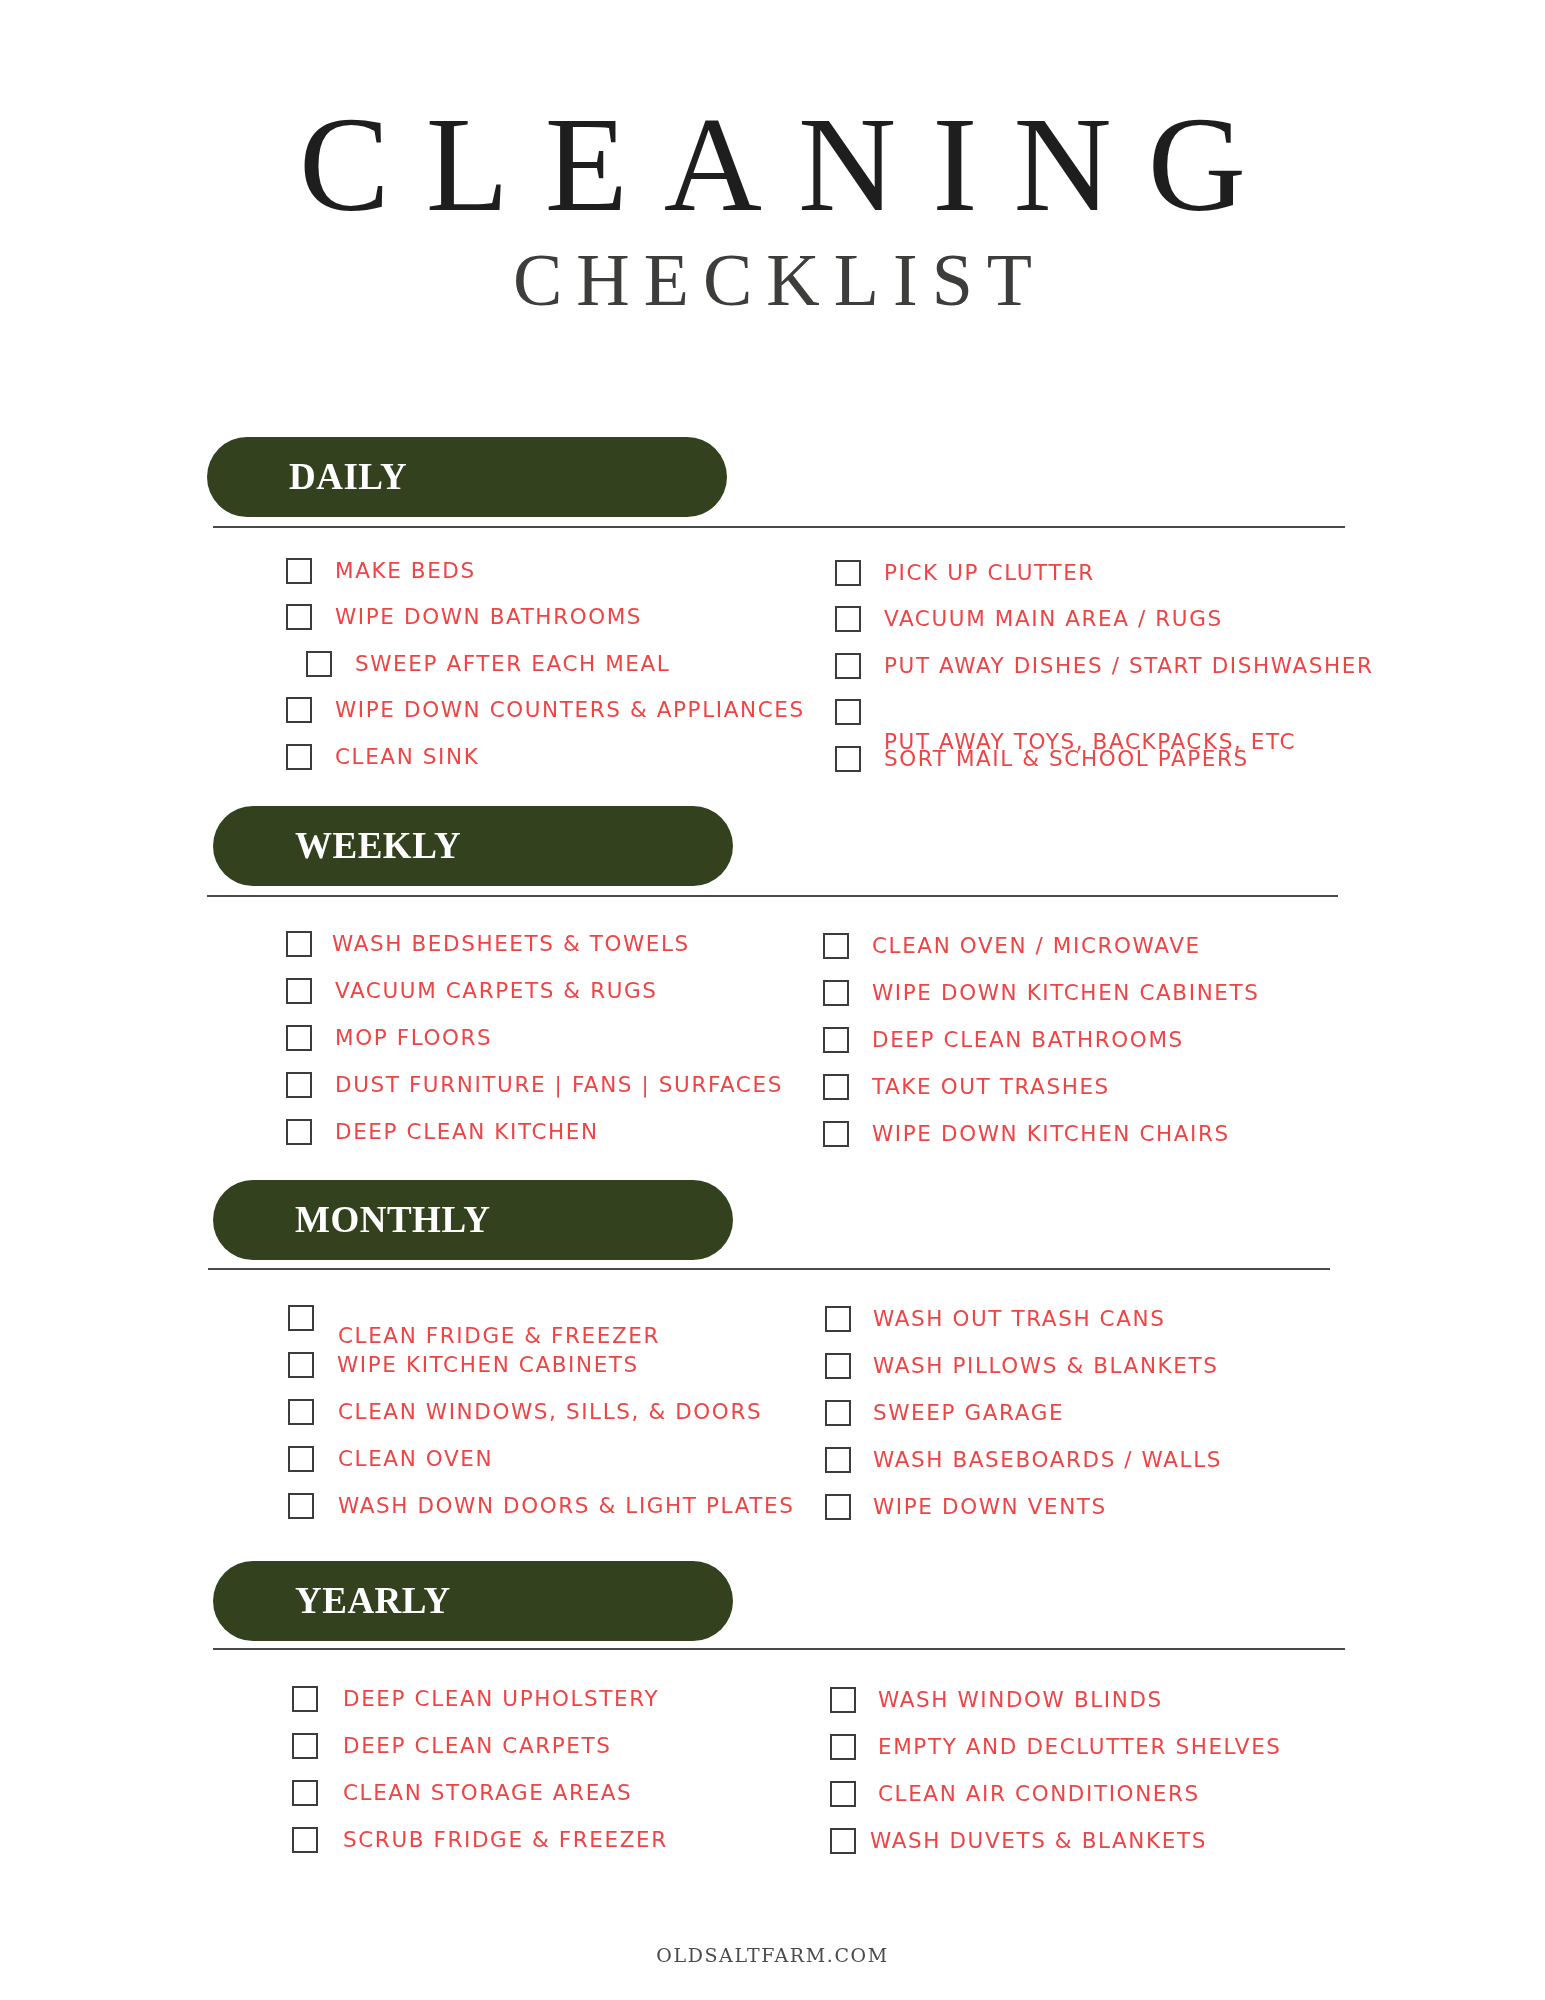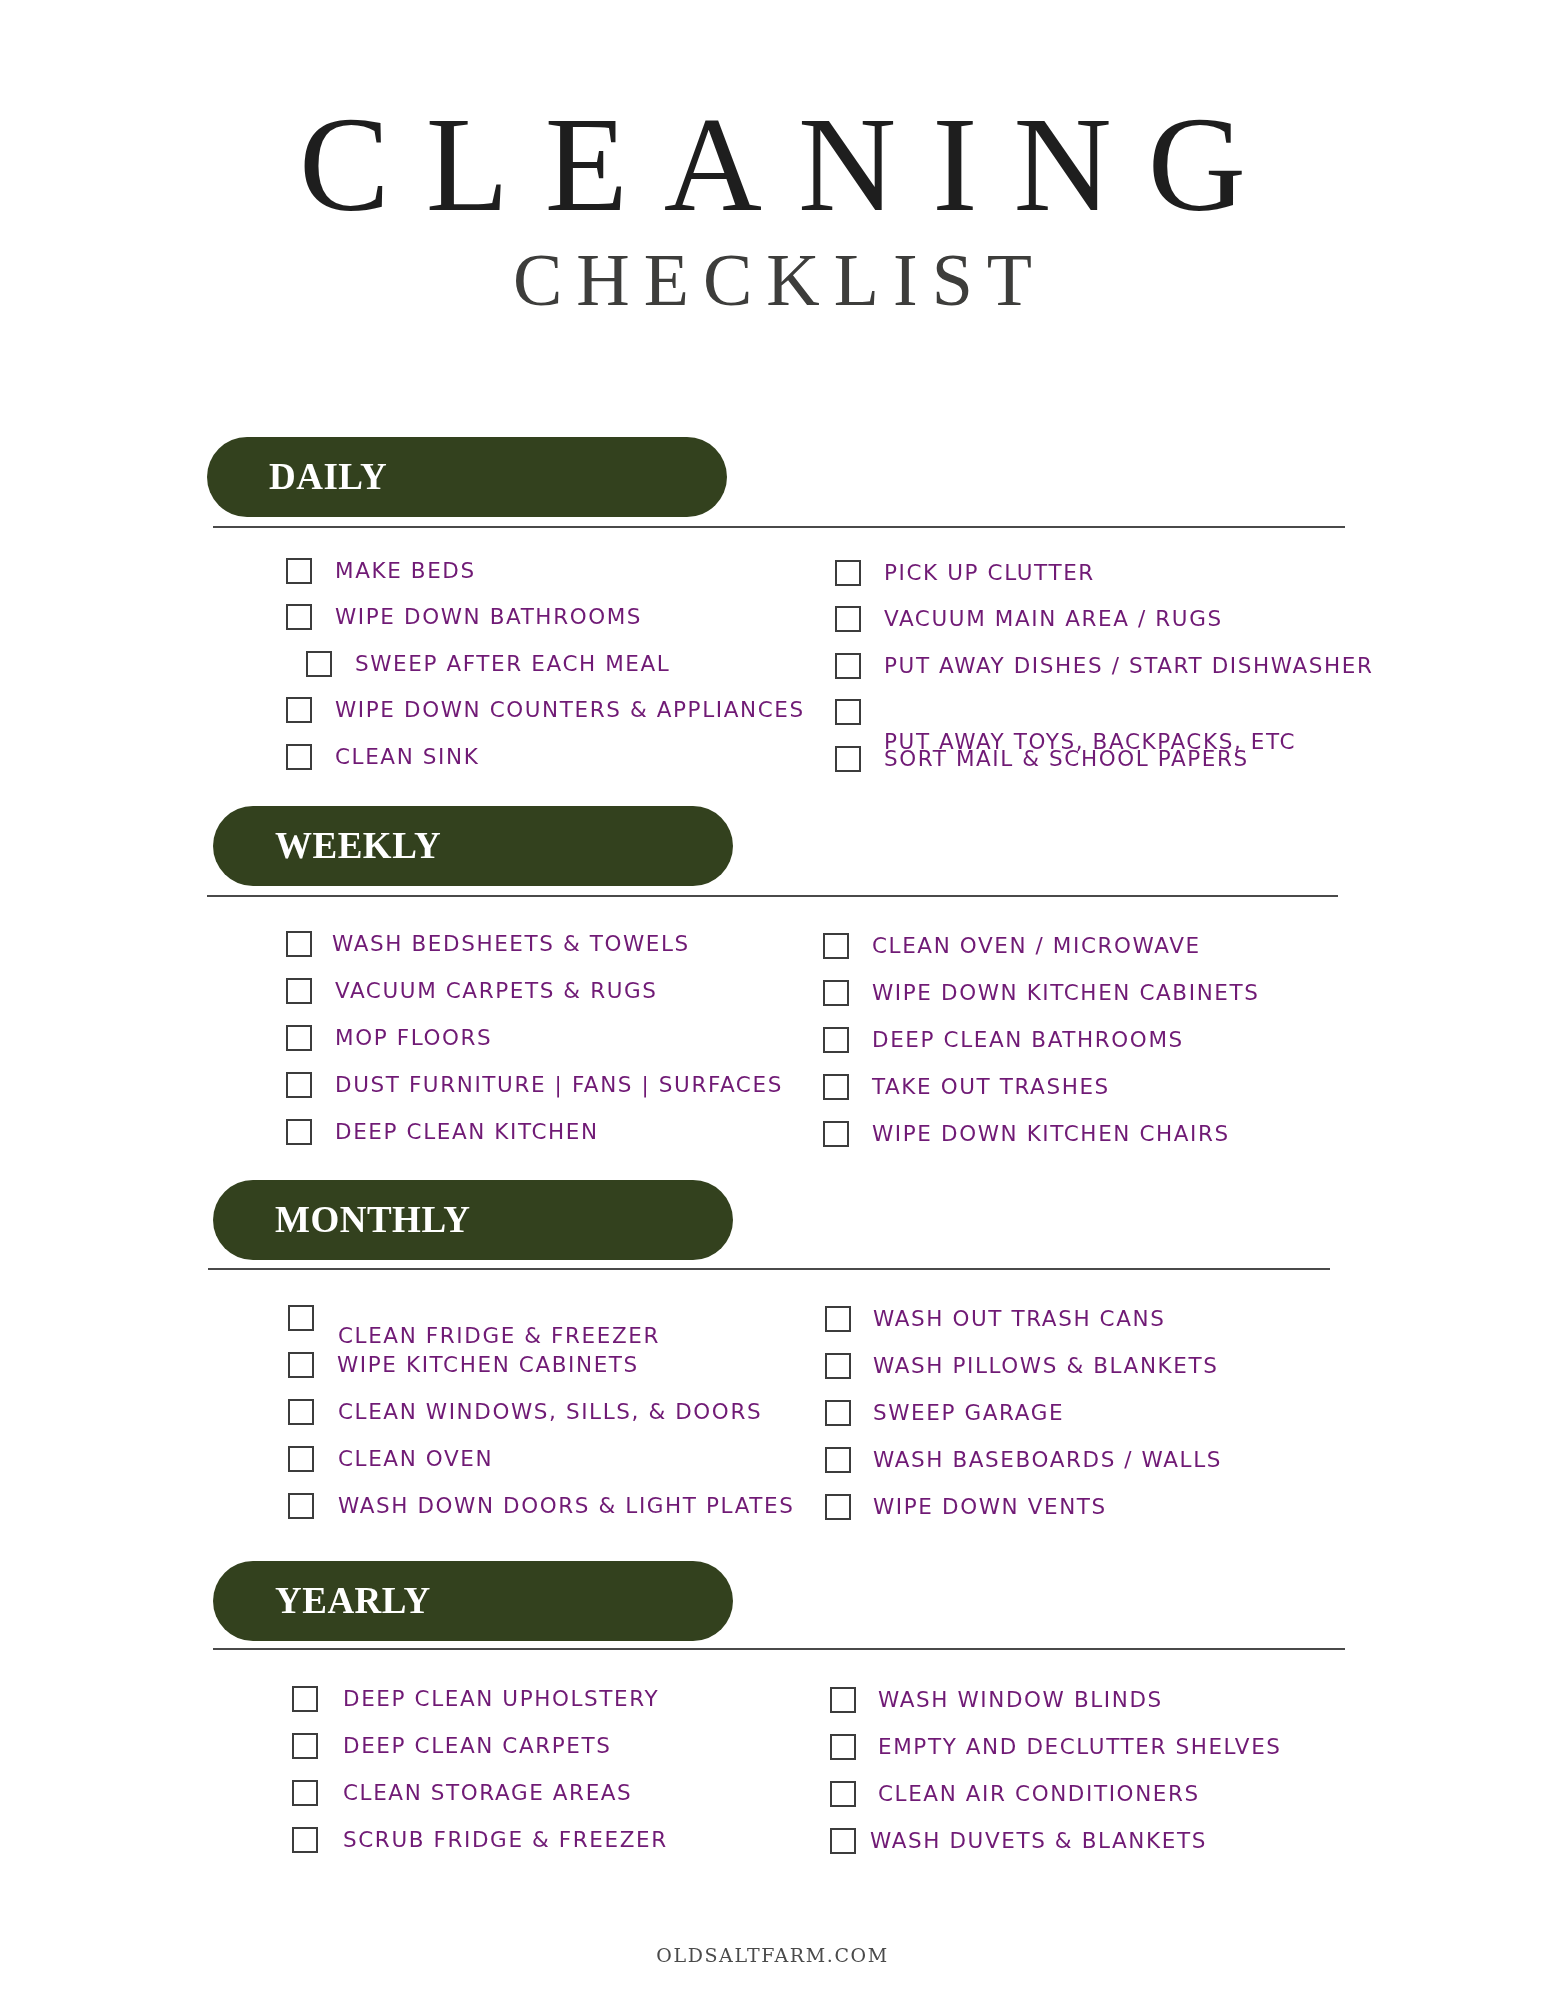--- a/index.html
+++ b/index.html
@@ -17,34 +17,34 @@
     font-family: "Liberation Serif", "DejaVu Serif", serif;
     font-size: 74px; line-height: 80px; letter-spacing: 14px;
     color: #3d3d3b;
     padding-left: 14px; box-sizing: border-box;
   }
   .pill {
     width: 520px; height: 80px; background: #33411e;
     border-radius: 40px / 40px;
   }
   .pill-label {
-    position: absolute; left: 62px; top: 0; height: 59px; line-height: 80px;
+    position: absolute; left: 82px; top: 0; height: 59px; line-height: 80px;
     font-family: "Liberation Serif", "DejaVu Serif", serif;
     font-weight: bold; font-size: 37px; color: #ffffff; letter-spacing: 0.5px;
   }
   .rule { height: 2px; background: #4a4a4a; }
   .item { height: 36px; display: flex; align-items: center; }
   .box {
     width: 26px; height: 26px; border: 2px solid #3c3c3c; box-sizing: border-box;
     background: #ffffff; flex: none; cursor: pointer;
   }
   .item-label {
     position: absolute; top: 0; height: 36px; line-height: 36px; white-space: nowrap;
     font-family: "DejaVu Sans", "Liberation Sans", sans-serif;
-    font-size: 21.5px; letter-spacing: 1.6px; color: #701a75;
+    font-size: 21.5px; letter-spacing: 1.6px; color: #ef4444;
   }
   .footer {
     left: 0; width: 1545px; top: 1944px; text-align: center;
     font-family: "DejaVu Serif", "Liberation Serif", serif;
     font-size: 19px; letter-spacing: 1.6px; color: #4a4a4a;
   }
 </style>
 </head>
 <body>
 

